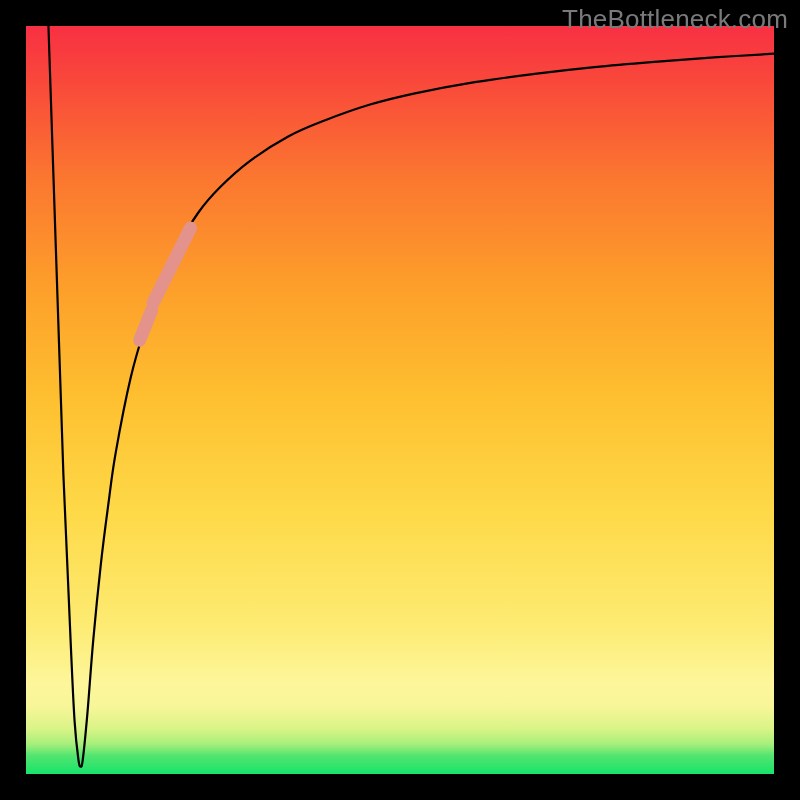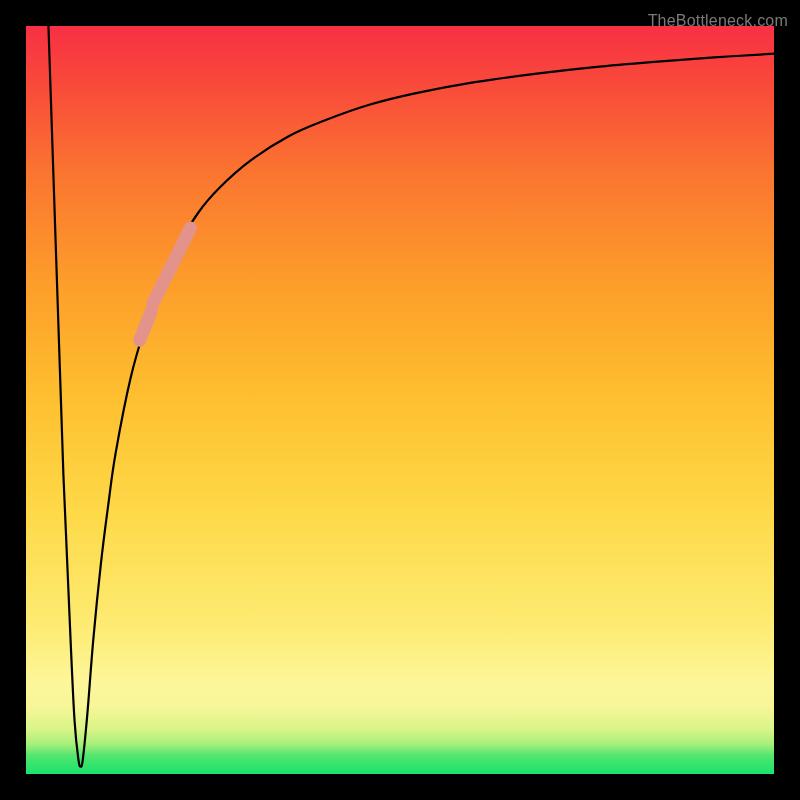--- a/index.html
+++ b/index.html
@@ -44,24 +44,24 @@
   svg.curve {
     position: absolute;
     left: 0;
     top: 0;
     width: 748px;
     height: 748px;
     overflow: visible;
   }
   .watermark {
     position: absolute;
-    top: 12px;
+    top: 4px;
     right: 12px;
     color: #7a7a7a;
-    font-size: 16px;
+    font-size: 26px;
     font-weight: 500;
     letter-spacing: 0.2px;
     user-select: none;
   }
 </style>
 </head>
 <body>
 
 <div class="frame">
 

